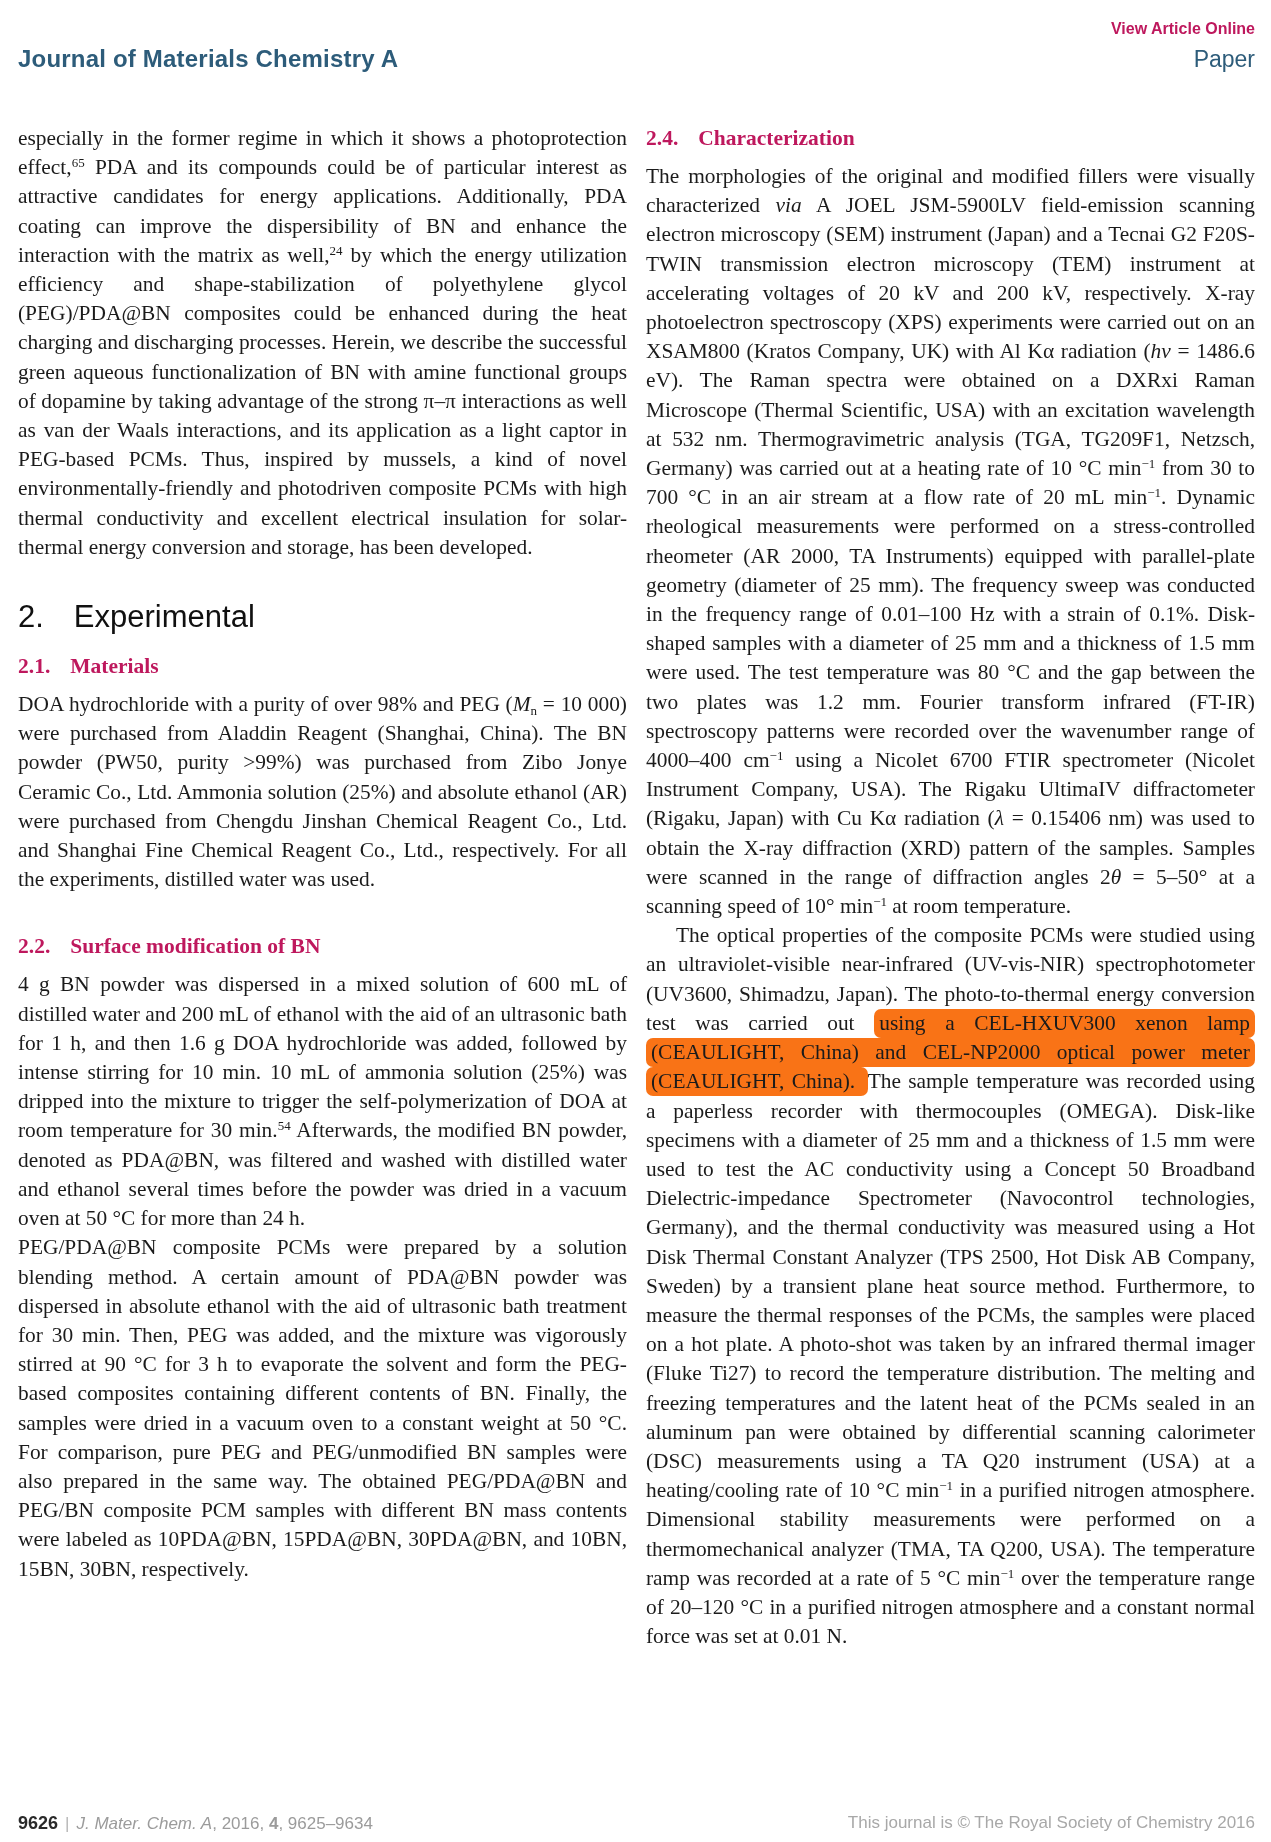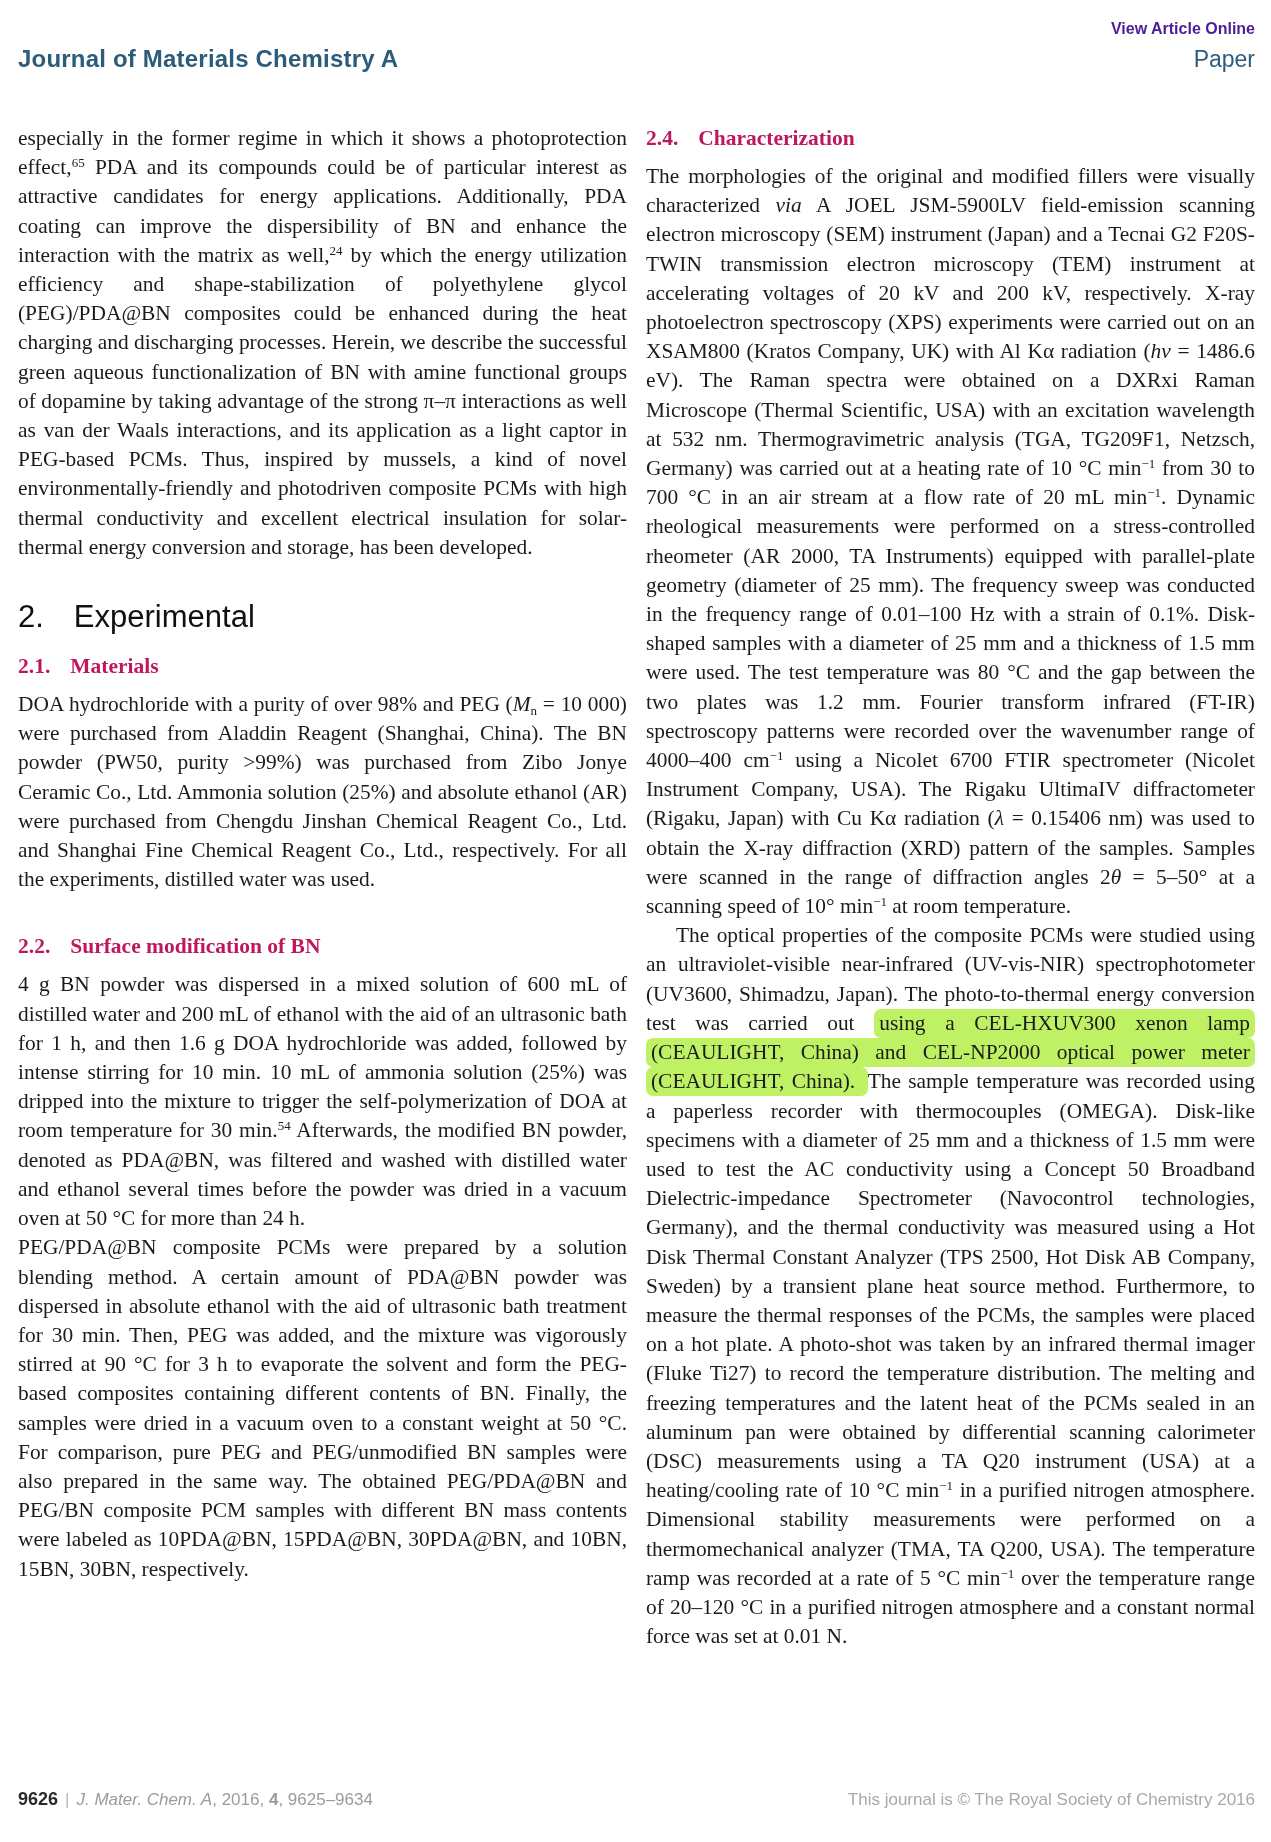--- a/index.html
+++ b/index.html
@@ -16,21 +16,21 @@
     overflow: hidden;
     box-sizing: border-box;
   }
   
   .header { padding: 20px 16px 0 18px; }
   .vao {
     text-align: right;
     font-family: "Liberation Sans", sans-serif;
     font-weight: 700;
     font-size: 16px;
-    color: #4c1d95;
+    color: #be185d;
   }
   .header-row {
     display: flex;
     justify-content: space-between;
     align-items: baseline;
     margin-top: 7px;
     font-family: "Liberation Sans", sans-serif;
     color: #2d5c7a;
   }
   .journal { font-size: 24px; font-weight: 700; letter-spacing: 0.2px; text-align: center; }
@@ -72,33 +72,33 @@
   }
   h3 .hnum { margin-right: 20px; }
   h2 + h3 { margin-top: 16px; }
   .col > h3:first-child { margin-top: 0; margin-bottom: 9px; }
   
   sup { font-size: 13px; line-height: 0; position: relative; top: -7px; vertical-align: baseline; }
   sub { font-size: 13px; line-height: 0; position: relative; top: 4px; vertical-align: baseline; }
   .it { font-style: italic; }
   .bold { font-weight: 700; }
   .hl {
-    background: #bef264;
+    background: #f97316;
     padding: 2px 5px 3px 5px;
     border-radius: 7px;
     -webkit-box-decoration-break: clone;
     box-decoration-break: clone;
   }
   
   .footer {
     position: absolute;
-    left: 18px; right: 16px; bottom: 32px;
+    left: 18px; right: 16px; bottom: 8px;
     display: flex;
     justify-content: space-between;
-    align-items: center;
+    align-items: flex-start;
     font-family: "Liberation Sans", sans-serif;
     font-size: 17px;
     color: #9b9b9b;
   }
   .footer-left { color: #9b9b9b; }
   .pnum { color: #2a2a2a; font-weight: 700; font-size: 18px; }
   .fsep { margin: 0 7px; color: #b5b5b5; }
   .footer-right { color: #a8a8a8; }
 </style>
 </head>

